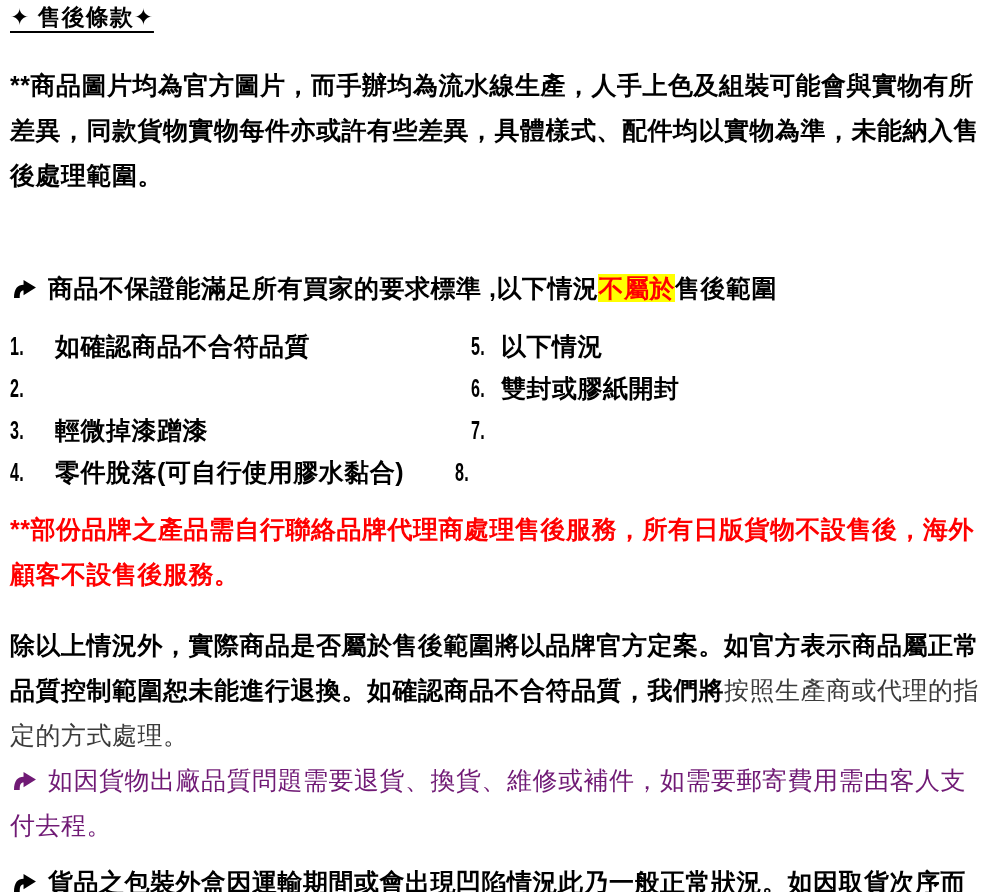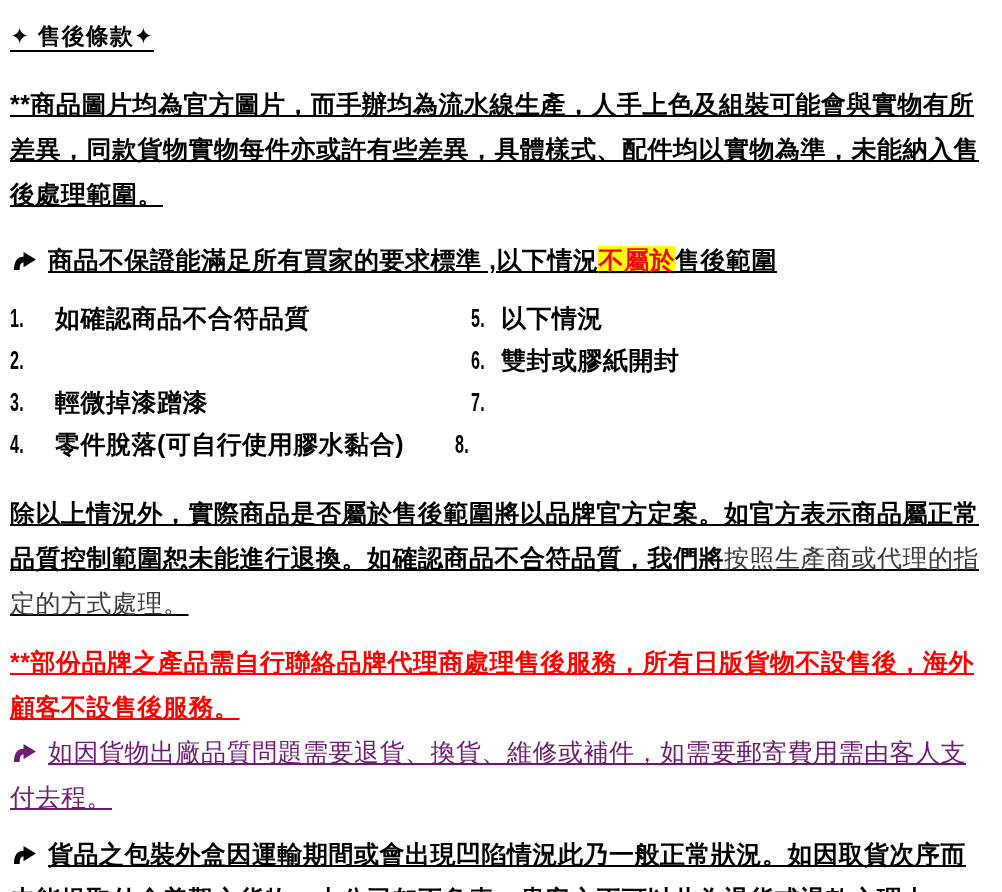--- a/index.html
+++ b/index.html
@@ -1,31 +1,31 @@
 <!DOCTYPE html>
 <html><head>
 <meta charset="utf-8">
 <style>
   html,body{margin:0;padding:0;background:#ffffff;}
   body{
     width:1002px;height:892px;overflow:hidden;
     font-family:"Liberation Sans","DejaVu Sans",sans-serif;
     font-weight:700;color:#000000;
   }
-  .page{box-sizing:border-box;width:1002px;height:744px;padding:22px 14px 8px 10px;}
+  .page{box-sizing:border-box;width:1002px;height:744px;padding:3px 14px 8px 10px;}
 
   .title{
     display:inline-block;font-size:23px;line-height:28px;margin:0 0 18px 0;
     text-decoration:underline;text-decoration-thickness:2px;text-underline-offset:6px;
     letter-spacing:1px;
   }
 
-  .para{font-size:25px;line-height:45px;margin:0;letter-spacing:.5px;text-decoration:underline;}
+  .para{font-size:25px;line-height:45px;margin:0;letter-spacing:.5px;}
   .intro{margin-top:14px;}
-  .notcov{margin-top:21px;white-space:nowrap;}
+  .notcov{margin-top:68px;white-space:nowrap;}
 
   .hl{background:#ffff00;color:#ff0000;}
 
   .arrow-icon{display:inline-block;margin-right:9px;}
   .arrow-icon svg{vertical-align:-2px;}
 
   .cols{display:flex;margin-top:14px;font-size:25px;letter-spacing:.5px;}
   .col-left{width:445px;flex:0 0 445px;}
   .col-right{flex:1;}
   .li{display:flex;align-items:baseline;height:42px;line-height:42px;}
@@ -87,23 +87,23 @@
         </div>
       <div class="li">
           <span class="num-box"><span class="num">7.</span></span>
         </div>
       <div class="li">
           <span class="num-box"><span class="num">8.</span></span>
         </div>
     </div>
   </div>
 
+  <p class="para red-notice">**部份品牌之產品需自行聯絡品牌代理商處理售後服務，所有日版貨物不設售後，海外顧客不設售後服務。</p>
+
   <p class="para policy"><span>除以上情況外，實際商品是否屬於售後範圍將以品牌官方定案。如官方表示商品屬正常品質控制範圍恕未能進行退換。如確認商品不合符品質，我們將</span><span class="regular">按照生產商或代理的指定的方式處理。</span></p>
-
-  <p class="para red-notice">**部份品牌之產品需自行聯絡品牌代理商處理售後服務，所有日版貨物不設售後，海外顧客不設售後服務。</p>
 
   <p class="para note note-gray"><span class="arrow-icon"><svg width="29" height="21" viewBox="0 0 28 22" fill="currentColor" xmlns="http://www.w3.org/2000/svg">
           <path d="M3 21 C3 11 7 7 13 7 L13 2 L26 10 L13 18 L13 13 C10 13 9 15 9 21 Z"></path>
         </svg></span><span>如因貨物出廠品質問題需要退貨、換貨、維修或補件，如需要郵寄費用需由客人支付去程。</span></p>
 
   <p class="para note note-box"><span class="arrow-icon"><svg width="29" height="21" viewBox="0 0 28 22" fill="currentColor" xmlns="http://www.w3.org/2000/svg">
           <path d="M3 21 C3 11 7 7 13 7 L13 2 L26 10 L13 18 L13 13 C10 13 9 15 9 21 Z"></path>
         </svg></span><span>貨品之包裝外盒因運輸期間或會出現凹陷情況此乃一般正常狀況。如因取貨次序而未能提取外盒美觀之貨物，本公司恕不負責，貴客亦不可以此為退貨或退款之理由。</span></p>
 
   

